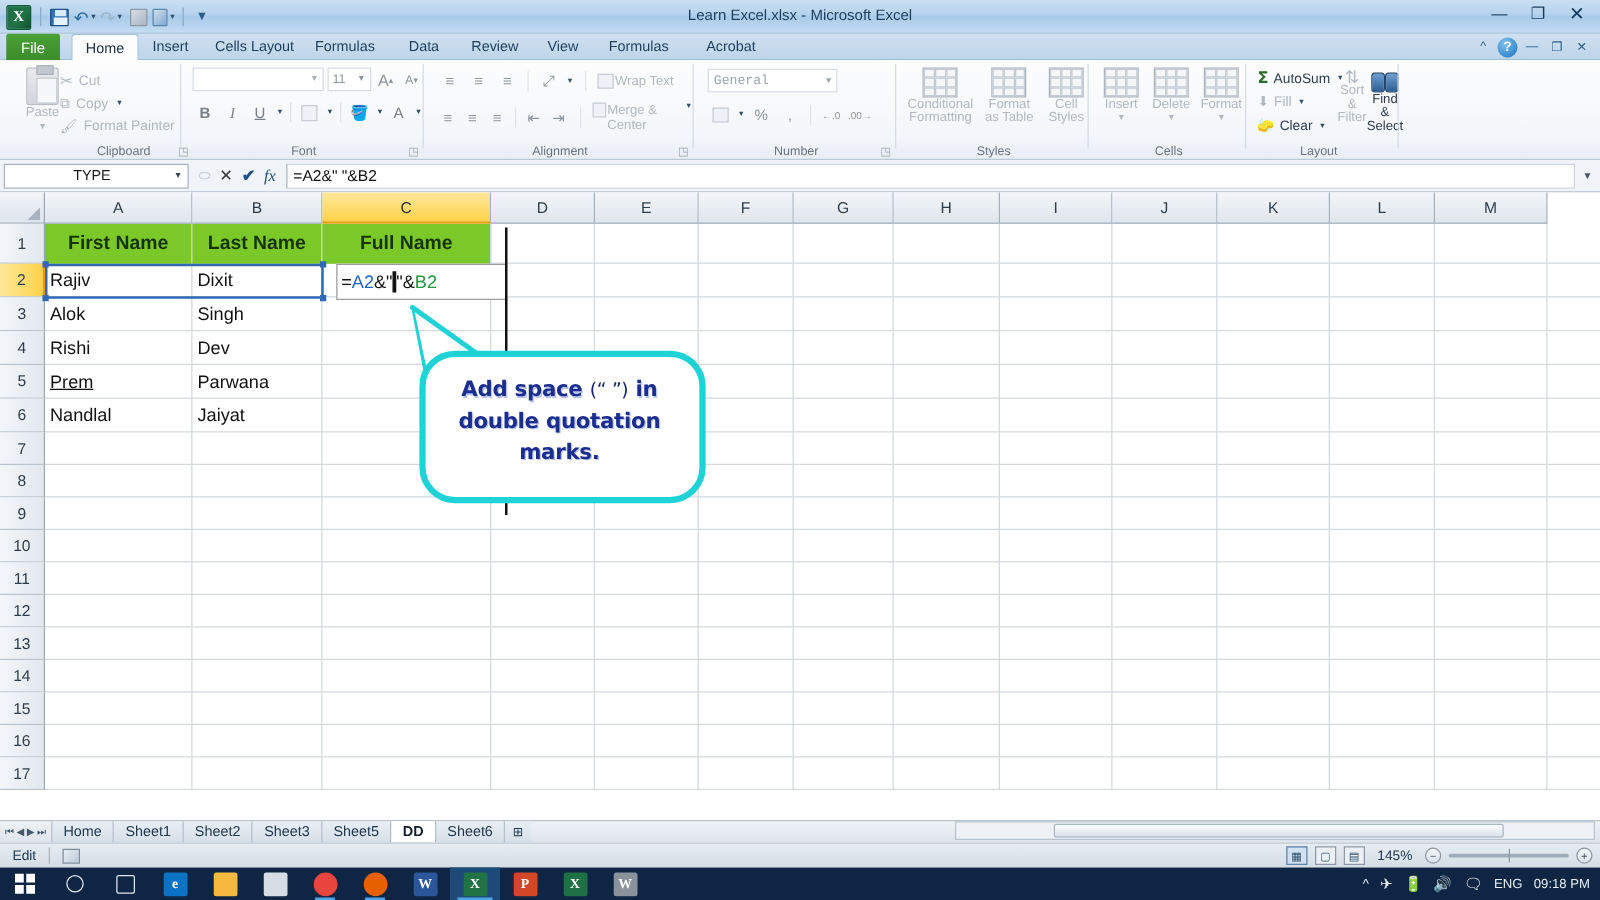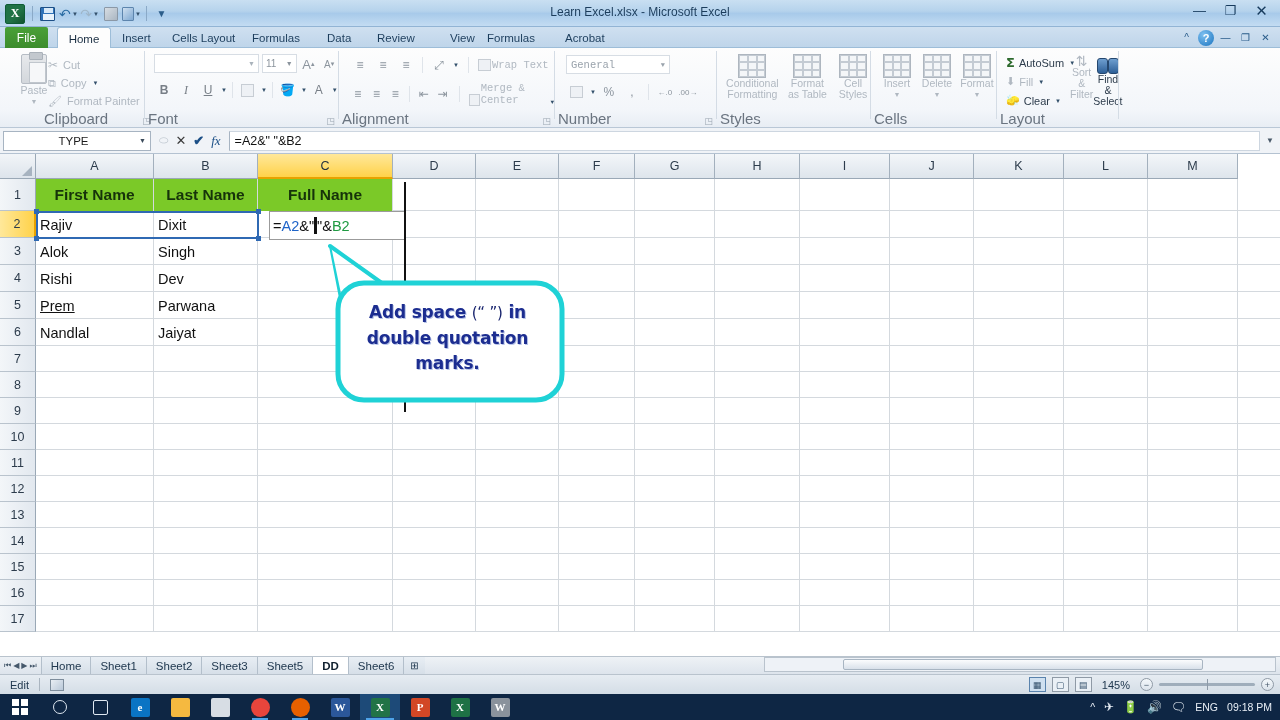--- a/index.html
+++ b/index.html
@@ -85,30 +85,30 @@
   }
 
   
   .ribbon {
     position: absolute; left: 0; top: 48px; width: 1280px; height: 80px;
     background: linear-gradient(to bottom,#fdfdfd 0%,#f3f6fa 78%,#e8edf4 100%);
     border-bottom: 1px solid #b9c7d6;
   }
   .grp { position: absolute; top: 0; height: 80px; }
   .grp-label {
-    position: absolute; bottom: 1px; width: 100%; text-align: left;
-    font-size: 15px; color: #6a7480;
+    position: absolute; bottom: 1px; width: 100%; text-align: center;
+    font-size: 10px; color: #6a7480;
   }
   .grp-sep { position: absolute; top: 3px; width: 1px; height: 68px; background: #d4dce5; }
   .dlg-launch { position: absolute; bottom: 2px; right: 3px; font-size: 9px; color: #9aa5b1; }
   .big-ico {
     display: flex; flex-direction: column; align-items: center; justify-content: flex-start;
     font-size: 10.5px; color: #b0b8c1; text-align: center; line-height: 11px;
   }
-  .sm-row { display: flex; align-items: flex-end; font-size: 10.5px; color: #b0b8c1; gap: 1px; font-family: Liberation Mono, monospace; }
+  .sm-row { display: flex; align-items: flex-start; font-size: 10.5px; color: #b0b8c1; gap: 1px; }
 
   .icon-box { border: 1px solid #c7cdd4; background: #eef1f5; }
 
   
   .paste-grp { left: 4px; width: 60px; }
   .paste-icon {
     width: 26px; height: 30px; margin: 6px auto 1px; position: relative;
     background: linear-gradient(to bottom,#e7e9ec,#d3d7dc);
     border: 1px solid #b6bcc4; border-radius: 2px;
   }
@@ -340,21 +340,21 @@
   </div>
 
   <div class="tabbar">
     <div class="file-tab">File</div>
     <div class="rtab active" style="left:57px;width:54px;">Home</div>
     <div class="rtab" style="left:113px;">Insert</div>
     <div class="rtab" style="left:163px;">Cells Layout</div>
     <div class="rtab" style="left:243px;">Formulas</div>
     <div class="rtab" style="left:318px;">Data</div>
     <div class="rtab" style="left:368px;">Review</div>
-    <div class="rtab" style="left:441px;">View</div>
+    <div class="rtab" style="left:429px;">View</div>
     <div class="rtab" style="left:478px;">Formulas</div>
     <div class="rtab" style="left:556px;">Acrobat</div>
     <div class="ribctl">
       <div class="c">^</div>
       <div class="help-ico">?</div>
       <div class="c">—</div>
       <div class="c">❐</div>
       <div class="c">✕</div>
     </div>
   </div>

